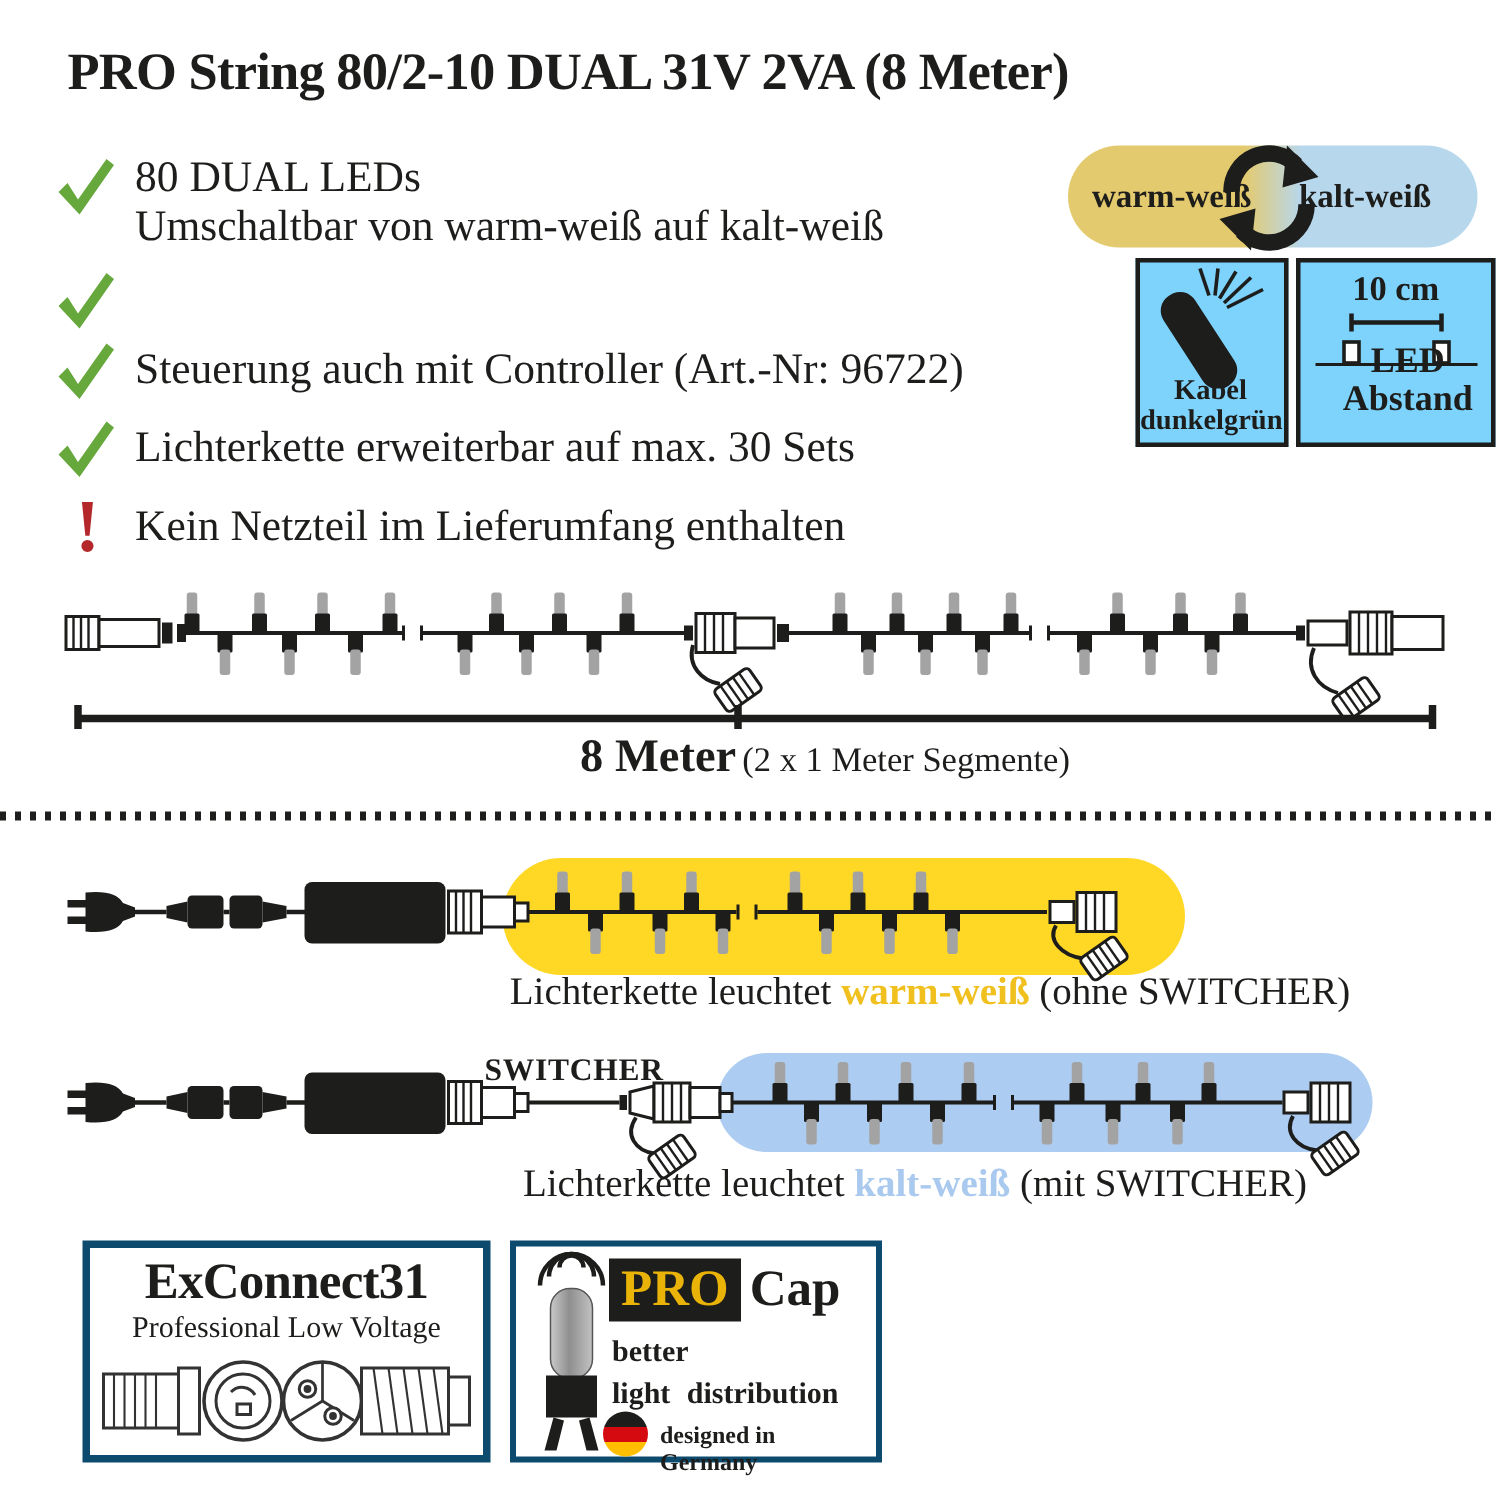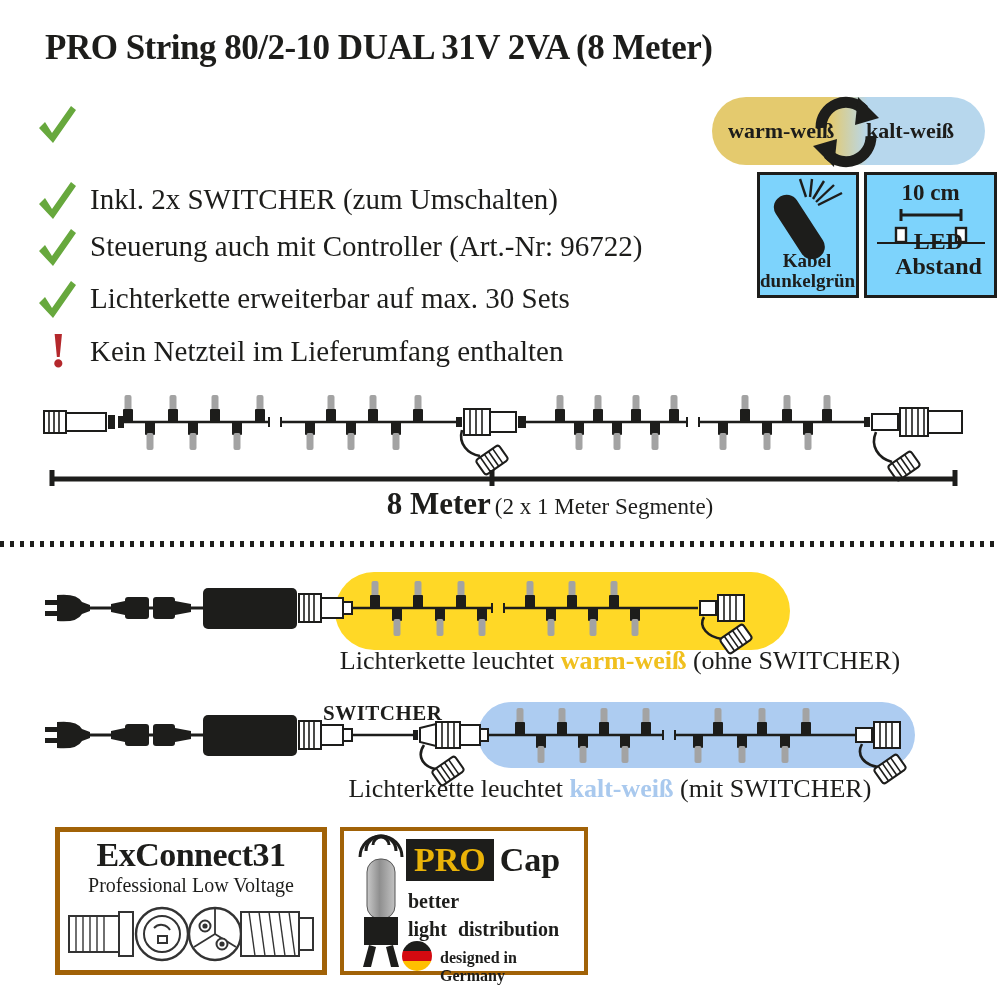--- a/index.html
+++ b/index.html
@@ -16,21 +16,21 @@
   .ibox{border:3px solid #1d1d1b;background:#7dd3fc;box-sizing:border-box;}
   .ibox-label{font-weight:bold;text-align:center;line-height:1.05;}
   .len-label{white-space:nowrap;text-align:center;}
   .len-value{font-size:31px;font-weight:bold;}
   .len-note{font-size:23px;}
   .dots{height:6px;background:repeating-linear-gradient(90deg,#1d1d1b 0 4px,transparent 4px 10px);}
   .caption{font-size:26px;text-align:center;white-space:nowrap;}
   .warm-text{color:#f0c01e;font-weight:bold;}
   .cold-text{color:#a9c9ee;font-weight:bold;}
   .switcher-label{font-size:21px;font-weight:bold;letter-spacing:0.5px;}
-  .fbox{border:5px solid #a16207;background:#fff;box-sizing:border-box;}
+  .fbox{border:5px solid #0c4a6e;background:#fff;box-sizing:border-box;}
   .exc-title{font-size:34px;font-weight:bold;text-align:center;letter-spacing:-0.5px;}
   .exc-sub{font-size:20px;text-align:center;}
   .pro-box{background:#1d1d1b;color:#eab308;font-size:34px;font-weight:bold;padding:2px 8px;display:inline-block;}
   .cap-word{font-size:34px;font-weight:bold;margin-left:6px;}
   .pc-line{font-size:20px;font-weight:bold;line-height:28px;}
   .pc-line2{word-spacing:6px;}
   .flag{width:30px;height:30px;border-radius:50%;
         background:linear-gradient(#1d1d1b 0 34%,#d40a10 34% 67%,#ffbf00 67% 100%);}
   .pc-note{font-size:16px;font-weight:bold;}
   svg{display:block;}
@@ -40,27 +40,30 @@
 
 <div id="canvas">
 
   <div class="abs title" style="left:45px;top:28px;">PRO String 80/2-10 DUAL 31V 2VA (8 Meter)</div>
 
   <div class="abs" style="left:36px;top:104px;">
     <svg class="check-svg" viewBox="0 0 42 40">
       <polygon points="3,24 9,18 16,29 35,2 40,6 17,39" fill="#67a83d"></polygon>
       </svg>
     </div>
+  <div class="abs feat" style="left:90px;top:102px;">
+    <div>80 DUAL LEDs</div>
+    <div>Umschaltbar von warm-weiß auf kalt-weiß</div>
+  </div>
 
   <div class="abs" style="left:36px;top:180px;">
     <svg class="check-svg" viewBox="0 0 42 40">
       <polygon points="3,24 9,18 16,29 35,2 40,6 17,39" fill="#67a83d"></polygon>
       </svg>
     </div>
-  <div class="abs feat" style="left:90px;top:183px;">Inkl. 2x SWITCHER (zum Umschalten)</div>
 
   <div class="abs" style="left:36px;top:227px;">
     <svg class="check-svg" viewBox="0 0 42 40">
       <polygon points="3,24 9,18 16,29 35,2 40,6 17,39" fill="#67a83d"></polygon>
       </svg>
     </div>
   <div class="abs feat" style="left:90px;top:230px;">Steuerung auch mit Controller (Art.-Nr: 96722)</div>
 
   <div class="abs" style="left:36px;top:279px;">
     <svg class="check-svg" viewBox="0 0 42 40">

